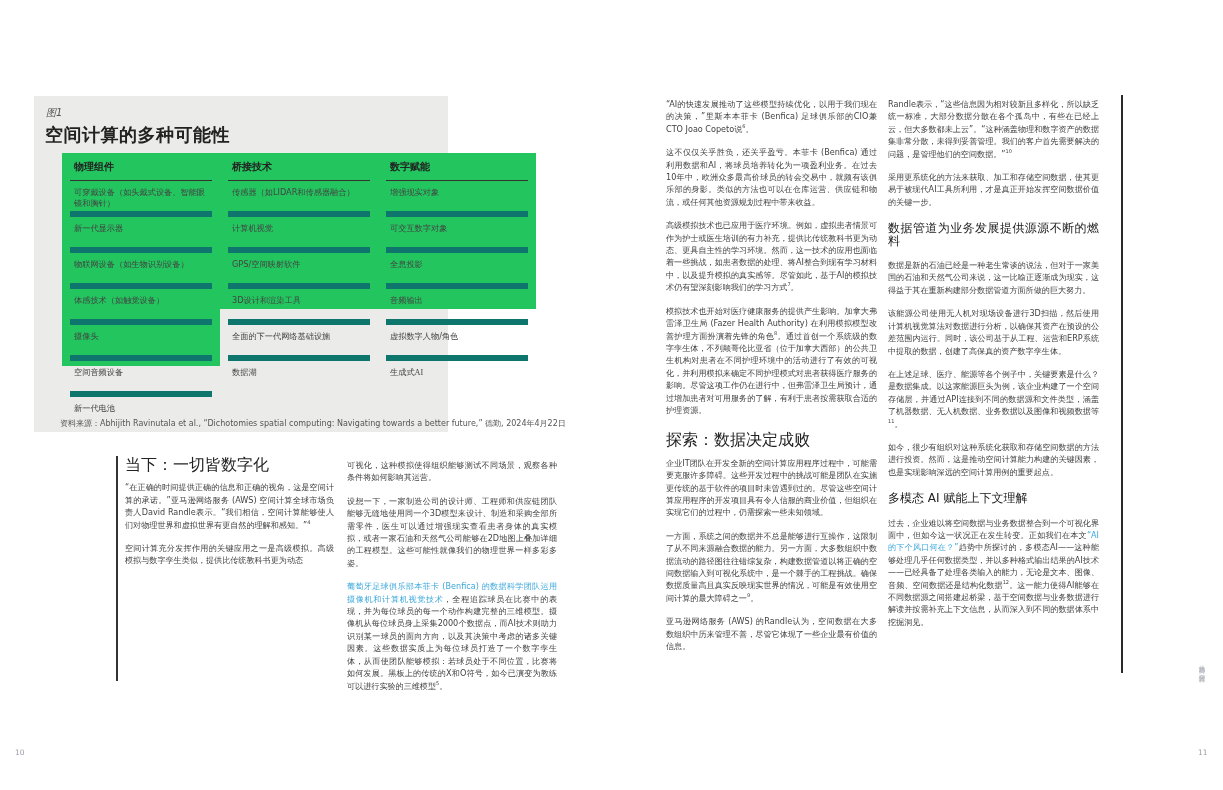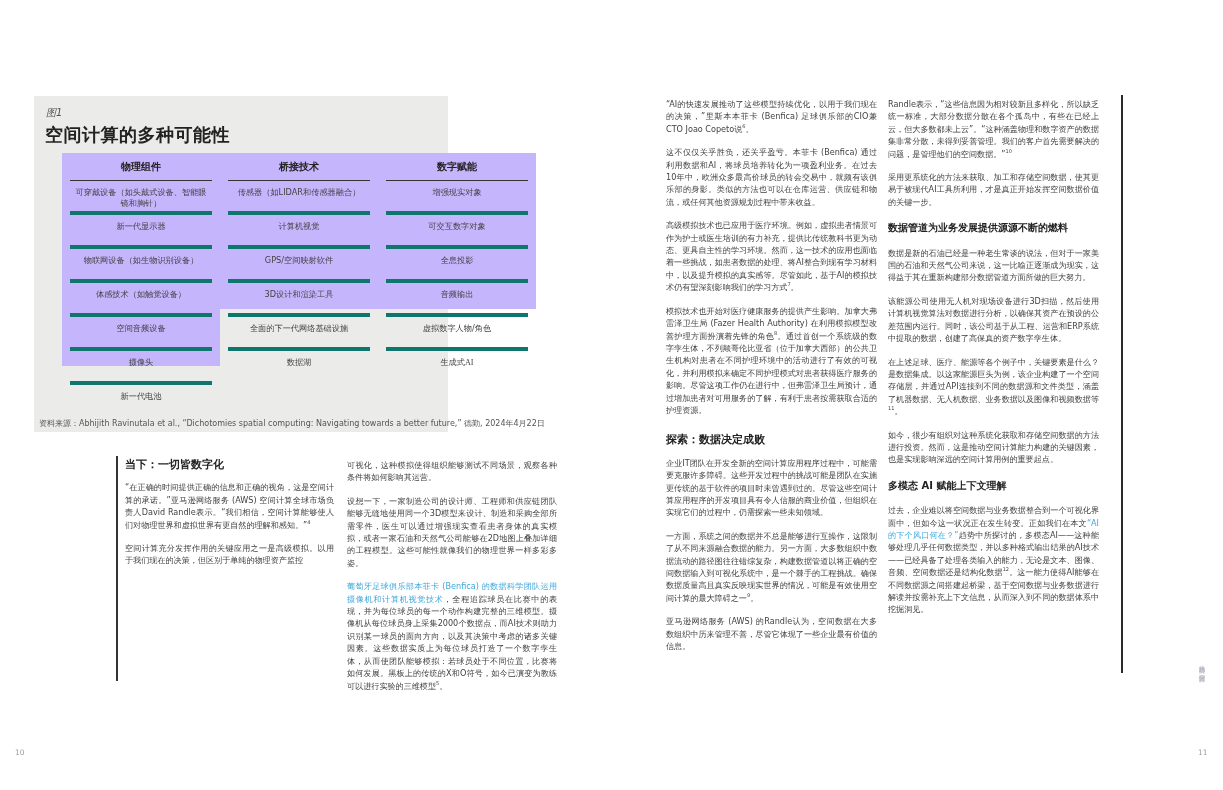--- a/index.html
+++ b/index.html
@@ -5,34 +5,34 @@
   html, body { margin:0; padding:0; background:#ffffff; }
   body { width:1223px; height:790px; position:relative; overflow:hidden;
          font-family:"DejaVu Sans","Liberation Sans",sans-serif; color:#3a3a3a; }
   .page { position:absolute; top:0; height:790px; }
   .page-left { left:0; width:612px; }
 
   
   .figure { position:absolute; left:34px; top:96px; width:414px; height:336px; background:#ebebe9; }
   .fig-label { position:absolute; left:12px; top:10px; font-size:10px; font-style:italic; color:#555; }
   .fig-title { position:absolute; left:11px; top:27px; font-size:18px; font-weight:bold; color:#222; letter-spacing:0.5px; }
-  .fig-col { position:absolute; top:57px; background:#c4b5fd; padding:0 8px;text-align:center; }
+  .fig-col { position:absolute; top:57px; background:#22c55e; padding:0 8px; }
   .fig-col.c1 { left:28px; width:142px; height:213px; }
   .fig-col.c2 { left:186px; width:142px; height:156px; }
   .fig-col.c3 { left:344px; width:142px; height:156px; }
   .fig-col-head { font-size:10px; font-weight:bold; color:#222; padding:7px 4px 6px 4px; border-bottom:1.5px solid #333; }
-  .fig-item { font-size:8.2px; color:#444; padding:6px 4px 0 4px; border-bottom:4px solid #0f766e; height:24px; line-height:11px; }
+  .fig-item { font-size:8.2px; color:#444; padding:6px 4px 0 4px; border-bottom:6px solid #0f766e; height:24px; line-height:11px; }
   .fig-item:last-child { border-bottom:none;font-family:Liberation Serif, serif; }
-  .fig-source { position:absolute; left:5px; top:322px; font-size:8px; color:#555; white-space:nowrap; }
+  .fig-source { position:absolute; left:26px; top:322px; font-size:8px; color:#555; white-space:nowrap; }
 
   
   .col { position:absolute; font-size:8.1px; line-height:12.4px; color:#3f3f3f; text-align:justify; }
   .col p { margin:0 0 11px 0; }
-  .col h2 { margin:0 0 10px 0; font-size:11px; font-weight:bold; color:#222; }
-  .col h3 { margin:14px 0 12px 0; font-size:10px; font-weight:bold; color:#222; }
+  .col h2 { margin:0 0 10px 0; font-size:16px; font-weight:normal; color:#222; }
+  .col h3 { margin:14px 0 12px 0; font-size:12px; font-weight:normal; color:#222; }
   .link { color:#3aa7db; }
   sup { font-size:5px; vertical-align:super; line-height:0; }
 
   .col-l1 { left:125px; top:459px; width:209px; }
   .col-l2 { left:347px; top:459px; width:210px; }
   .col-r1 { left:666px; top:98px; width:211px; }
   .col-r2 { left:888px; top:98px; width:211px; }
 
   .rule-left { position:absolute; left:116px; top:456px; width:2px; height:225px; background:#333; }
   .rule-right { position:absolute; left:1121px; top:95px; width:2px; height:578px; background:#2a2a2a; }
@@ -50,22 +50,22 @@
   <div class="figure">
     <div class="fig-label">图1</div>
     <div class="fig-title">空间计算的多种可能性</div>
 
     <div class="fig-col c1">
       <div class="fig-col-head">物理组件</div>
       <div class="fig-item">可穿戴设备（如头戴式设备、智能眼镜和胸针）</div>
       <div class="fig-item">新一代显示器</div>
       <div class="fig-item">物联网设备（如生物识别设备）</div>
       <div class="fig-item">体感技术（如触觉设备）</div>
+      <div class="fig-item">摄像头</div>
       <div class="fig-item">空间音频设备</div>
-      <div class="fig-item">摄像头</div>
       <div class="fig-item">新一代电池</div>
     </div>
 
     <div class="fig-col c2">
       <div class="fig-col-head">桥接技术</div>
       <div class="fig-item">传感器（如LIDAR和传感器融合）</div>
       <div class="fig-item">计算机视觉</div>
       <div class="fig-item">GPS/空间映射软件</div>
       <div class="fig-item">3D设计和渲染工具</div>
       <div class="fig-item">全面的下一代网络基础设施</div>
@@ -83,21 +83,21 @@
     </div>
 
     <div class="fig-source">资料来源：Abhijith Ravinutala et al., “Dichotomies spatial computing: Navigating towards a better future,” 德勤, 2024年4月22日</div>
   </div>
 
   <div class="rule-left"></div>
 
   <div class="col col-l1">
     <h2>当下：一切皆数字化</h2>
     <p><span>“在正确的时间提供正确的信息和正确的视角，这是空间计算的承诺。”亚马逊网络服务 (AWS) 空间计算全球市场负责人David Randle表示。“我们相信，空间计算能够使人们对物理世界和虚拟世界有更自然的理解和感知。”</span><sup>4</sup></p>
-    <p>空间计算充分发挥作用的关键应用之一是高级模拟。以用于我们现在的决策，但区别于单纯的物理资产监控</p>
+    <p>空间计算充分发挥作用的关键应用之一是高级模拟。高级模拟与数字孪生类似，提供比传统教科书更为动态</p>
   </div>
 
   <div class="col col-l2">
     <p>可视化，这种模拟使得组织能够测试不同场景，观察各种条件将如何影响其运营。</p>
     <p>设想一下，一家制造公司的设计师、工程师和供应链团队能够无缝地使用同一个3D模型来设计、制造和采购全部所需零件，医生可以通过增强现实查看患者身体的真实模拟，或者一家石油和天然气公司能够在2D地图上叠加详细的工程模型。这些可能性就像我们的物理世界一样多彩多姿。</p>
     <p><span class="link">葡萄牙足球俱乐部本菲卡 (Benfica) 的数据科学团队运用摄像机和计算机视觉技术</span><span>，全程追踪球员在比赛中的表现，并为每位球员的每一个动作构建完整的三维模型。摄像机从每位球员身上采集2000个数据点，而AI技术则助力识别某一球员的面向方向，以及其决策中考虑的诸多关键因素。这些数据实质上为每位球员打造了一个数字孪生体，从而使团队能够模拟：若球员处于不同位置，比赛将如何发展。黑板上的传统的X和O符号，如今已演变为教练可以进行实验的三维模型</span><sup>5</sup><span>。</span></p>
   </div>
 
   <div class="page-num pn-left">10</div>
 </div>

